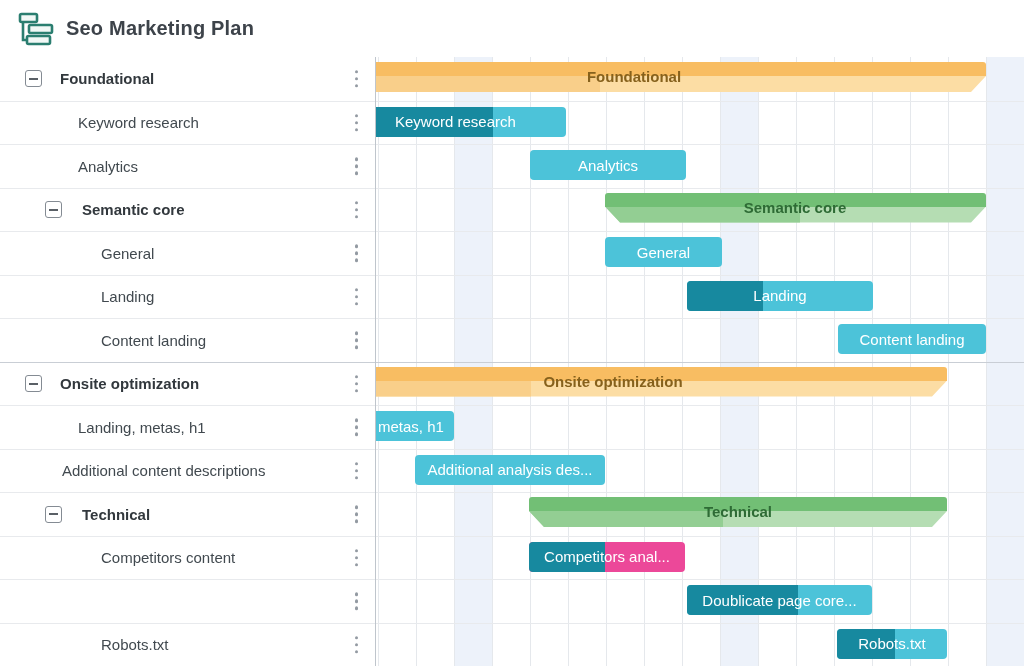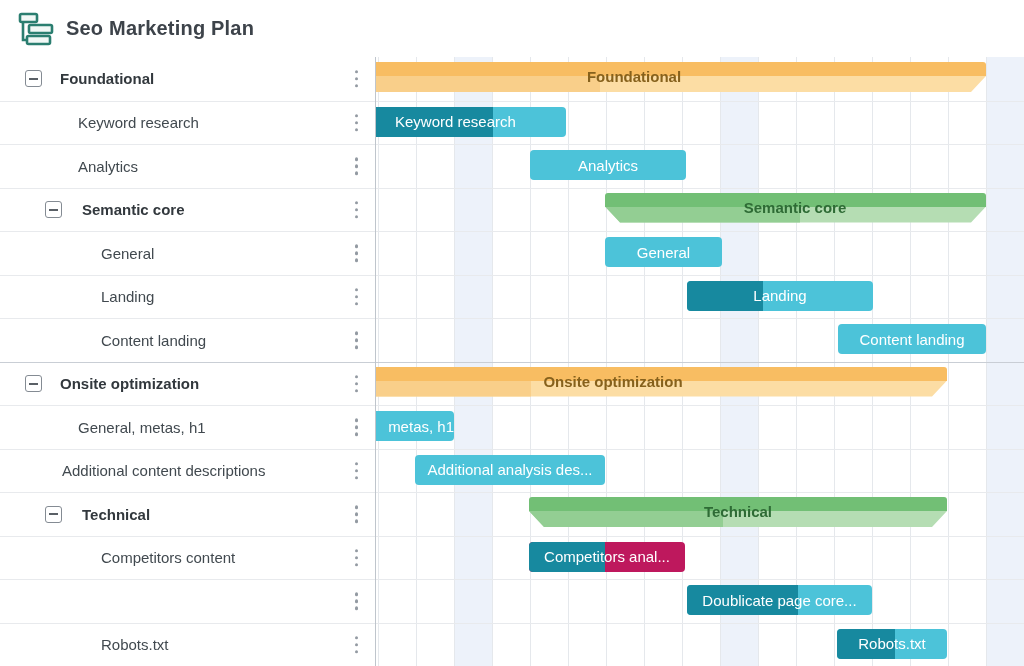--- a/index.html
+++ b/index.html
@@ -33,21 +33,21 @@
   #chart{position:absolute;left:376px;top:57px;width:648px;height:609px;background:#fff;overflow:hidden;}
   .shade{position:absolute;top:0;height:609px;background:#edf2fa;}
   .vline{position:absolute;top:0;width:1px;height:609px;background:#e5e8ec;}
   .hline{position:absolute;left:0;width:648px;height:1px;background:#e8eaed;}
   .hline.strong{background:#c9ced5;}
 
   .bar{position:absolute;height:30px;border-radius:4px;overflow:hidden;display:flex;align-items:center;}
   .bar .fill{position:absolute;left:0;top:0;bottom:0;}
   .bar-label{position:relative;width:100%;text-align:center;font-size:15px;color:#fff;white-space:nowrap;}
   .bar-label.left{text-align:left;padding-left:19px;box-sizing:border-box;}
-  .bar-label.tiny{padding-left:2px;text-align:right;}
+  .bar-label.tiny{padding-left:2px;text-align:left;}
 
   .summary{position:absolute;height:30px;}
   .sum-top{position:absolute;left:0;right:0;top:0;height:14px;border-radius:3px 3px 0 0;}
   .sum-top.sq{border-radius:0 3px 0 0;}
   .sum-bottom{position:absolute;left:0;right:0;top:14px;height:16px;}
   .sum-progress{position:absolute;left:0;top:0;bottom:0;}
   .sum-label{position:absolute;top:2px;height:26px;line-height:26px;font-size:15px;font-weight:bold;
     text-align:center;white-space:nowrap;}
 </style>
 </head>
@@ -128,21 +128,21 @@
       <div class="srow strong-sep" style="top: 304.5px;">
         <div class="minus-box" style="left: 25px;"></div>
         <span class="slabel group" style="margin-left: 60px;">Onsite optimization</span>
         <div class="dots">
           <i></i>
           <i></i>
           <i></i>
         </div>
       </div>
       <div class="srow" style="top: 348px;">
-        <span class="slabel" style="margin-left: 78px;">General, metas, h1</span>
+        <span class="slabel" style="margin-left: 78px;">Landing, metas, h1</span>
         <div class="dots">
           <i></i>
           <i></i>
           <i></i>
         </div>
       </div>
       <div class="srow" style="top: 391.5px;">
         <span class="slabel" style="margin-left: 62px;">Additional content descriptions</span>
         <div class="dots">
           <i></i>
@@ -261,21 +261,21 @@
       <div class="bar" style="left: 39px; width: 190px; top: 397.5px; background: rgb(76, 195, 217);">
         <div class="bar-label ">Additional analysis des...</div>
       </div>
       <div class="summary" style="left: 153px; width: 418px; top: 440px;">
         <div class="sum-top" style="background: rgb(114, 191, 117);"></div>
         <div class="sum-bottom" style="background: rgb(181, 221, 179); clip-path: polygon(0px 0px, 100% 0px, calc(100% - 15px) 100%, 15px 100%);">
           <div class="sum-progress" style="width: 194px; background: rgb(147, 206, 147);"></div>
         </div>
         <div class="sum-label" style="color: rgb(46, 107, 53); left: 59px; width: 300px;">Technical</div>
       </div>
-      <div class="bar" style="left: 153px; width: 156px; top: 484.5px; background: #be185d;">
+      <div class="bar" style="left: 153px; width: 156px; top: 484.5px; background: #ec4899;">
         <div class="fill" style="width: 76px; background: rgb(23, 137, 159);"></div>
         <div class="bar-label ">Competitors anal...</div>
       </div>
       <div class="bar" style="left: 311px; width: 185px; top: 528px; background: rgb(76, 195, 217);">
         <div class="fill" style="width: 111px; background: rgb(23, 137, 159);"></div>
         <div class="bar-label ">Doublicate page core...</div>
       </div>
       <div class="bar" style="left: 461px; width: 110px; top: 571.5px; background: rgb(76, 195, 217);">
         <div class="fill" style="width: 58px; background: rgb(23, 137, 159);"></div>
         <div class="bar-label ">Robots.txt</div>

